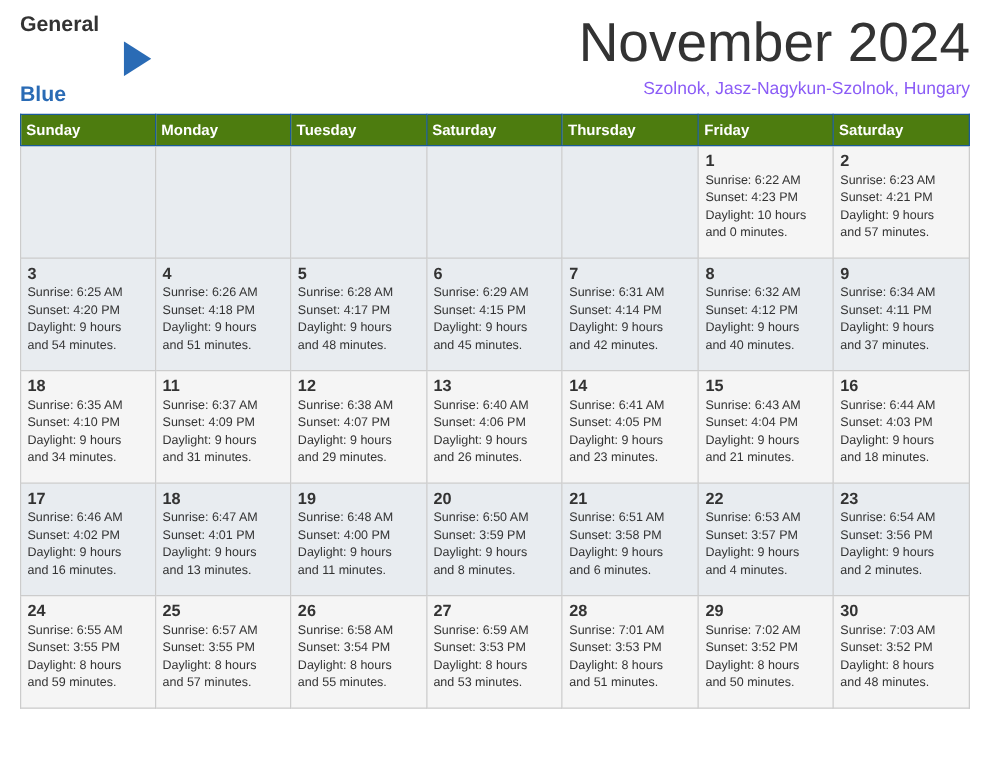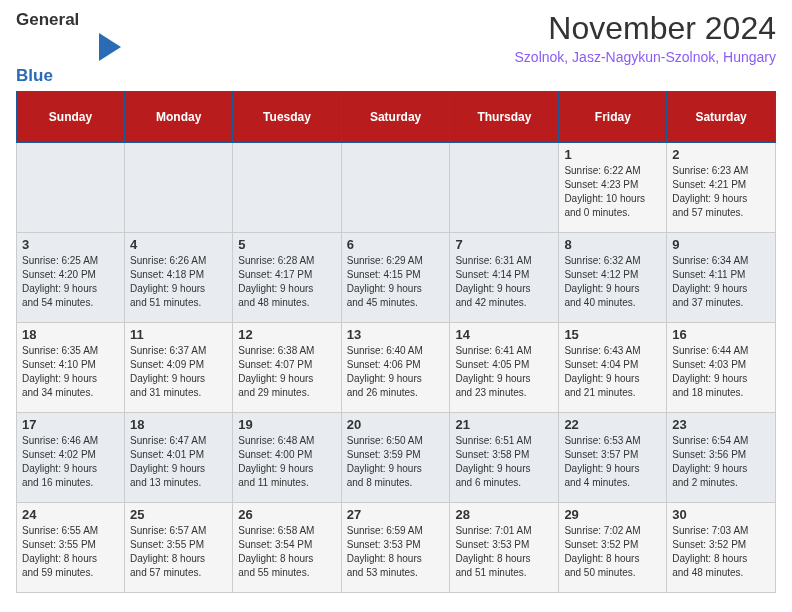--- a/index.html
+++ b/index.html
@@ -23,42 +23,42 @@
     }
     .logo {
       display: flex;
       align-items: center;
       gap: 0;
     }
     .title-block {
       text-align: right;
     }
     .month-title {
-      font-size: 32px;
+      font-size: 44px;
       font-weight: normal;
       color: #333;
     }
     .location {
       font-size: 14px;
       color: #8b5cf6;
       margin-top: 2px;
     }
     .calendar {
       width: 100%;
       border-collapse: collapse;
       font-size: 11px;
     }
     .calendar thead th {
-      background: #b91c1c;
+      background: #4d7c0f;
       color: #fff;
-      padding: 18px 4px;
+      padding: 5px 4px;
       font-size: 12px;
       font-weight: bold;
       border: 1px solid #1a5a9a;
-      text-align: center;
+      text-align: left;
     }
     .calendar tbody td {
       border: 1px solid #ccc;
       vertical-align: top;
       padding: 4px 5px;
       width: 113px;
       min-height: 80px;
       height: 90px;
       background: #fff;
       color: #333;

